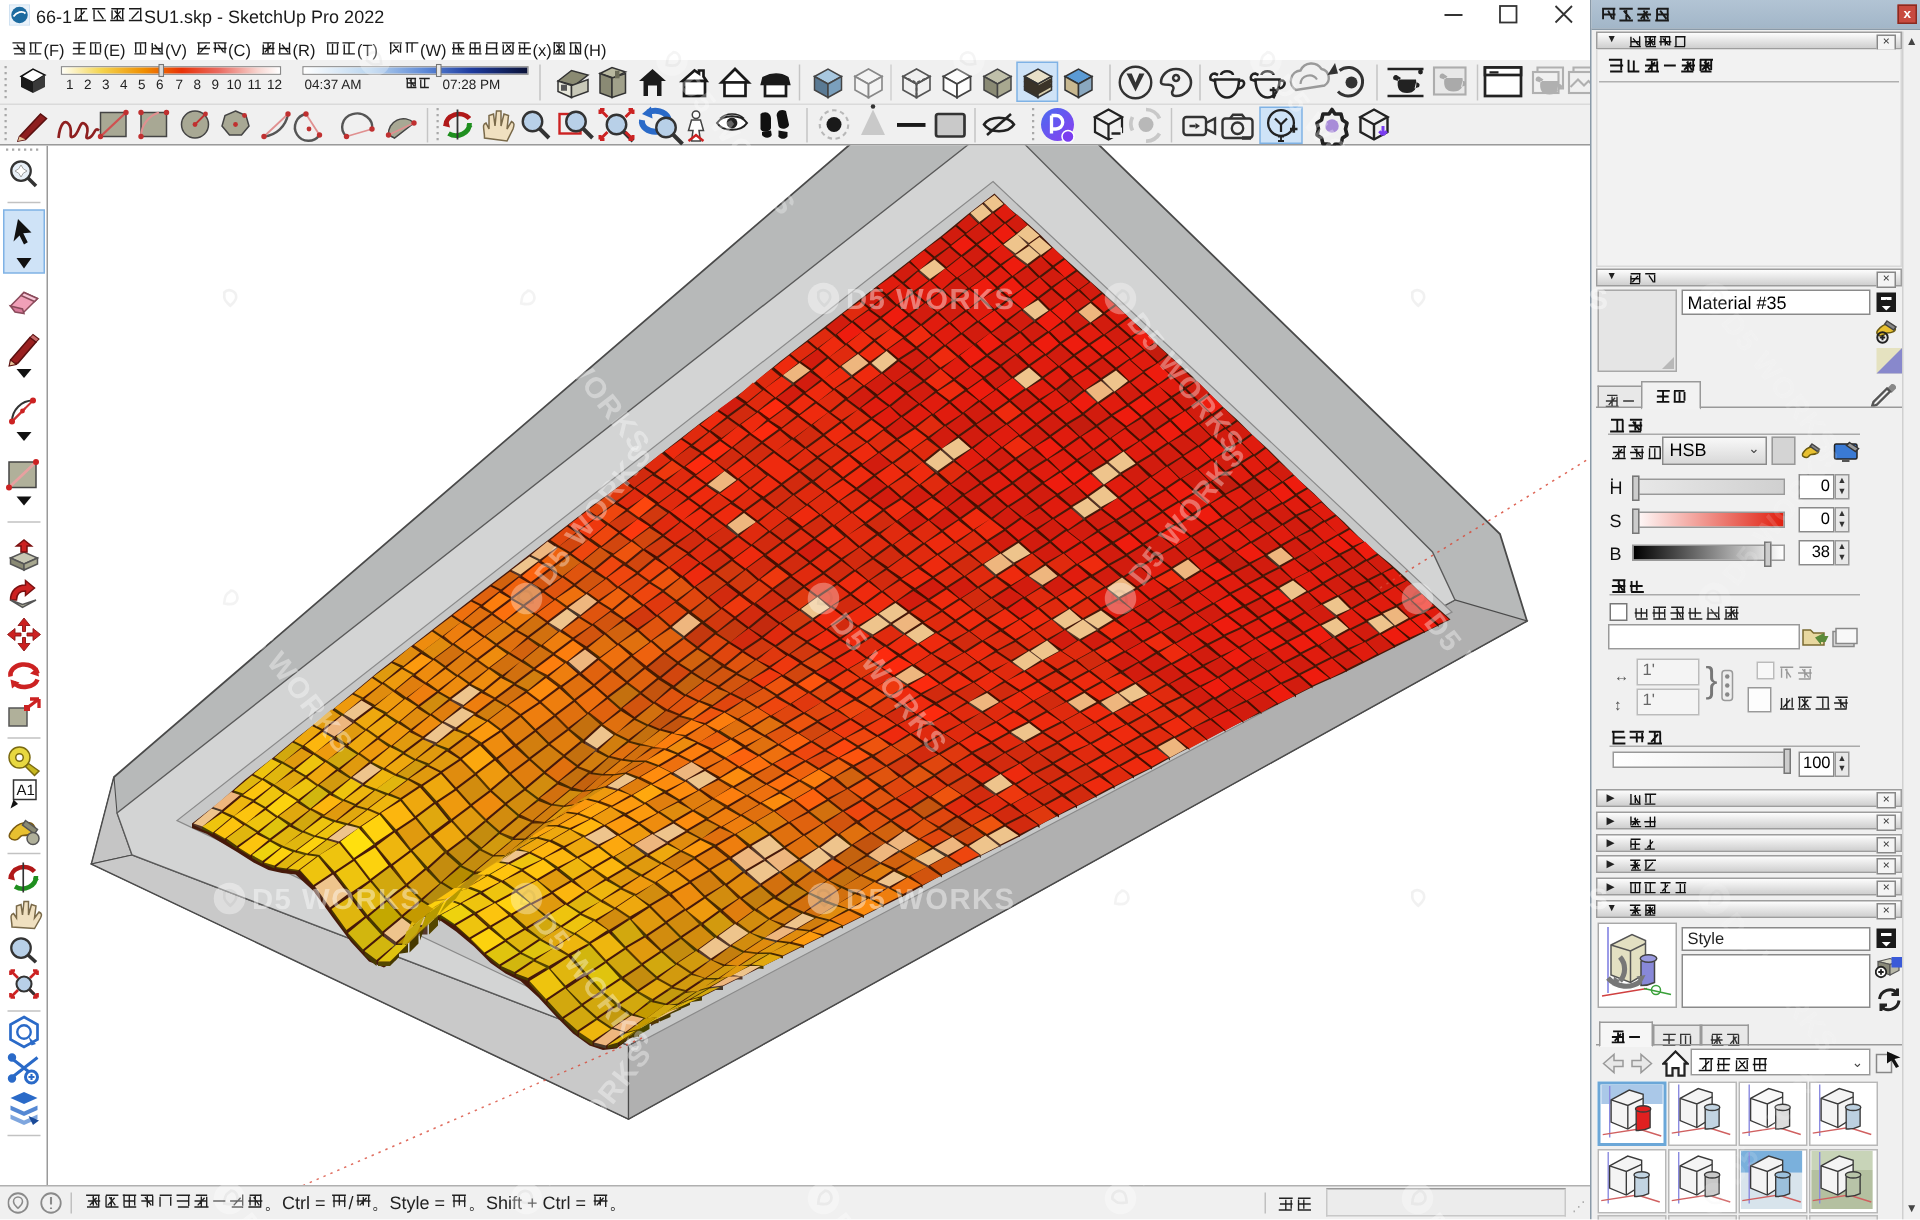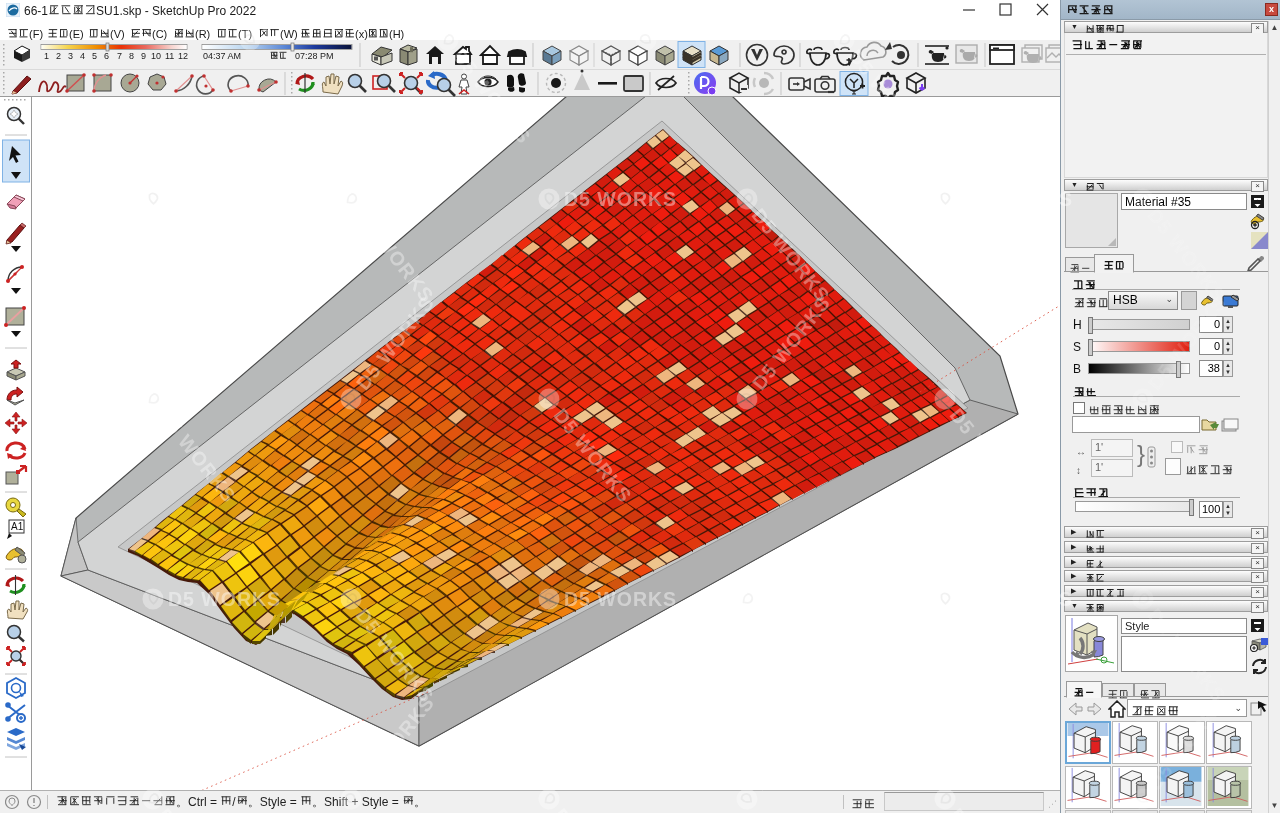--- a/index.html
+++ b/index.html
@@ -980,21 +980,21 @@
       </svg>
       <div style="position:absolute;left:47px;top:4px;width:1px;height:14px;background:#c0c0c0"></div>
       <div style="position:absolute;left:56px;top:3px;font-size:12px;color:#222;white-space:nowrap"><svg width="120" height="14" style="vertical-align:-2px" viewBox="0 0 120 14">
           <path d="M1.4 2.8L10.5 2.8M2.6 6.7L10.8 6.7M2.0 10.7L10.2 10.7M6.2 2.4L6.2 9.8M9.8 3.2L9.8 10.9M5.8 4.1L8.9 9.6M8.4 4.5L3.8 9.6M14.6 2.8L22.9 2.8M14.6 10.7L23.0 10.7M14.7 3.2L14.7 10.9M18.2 4.0L18.2 10.2M16.9 4.1L20.9 9.6M20.4 4.5L15.8 9.6M25.8 2.8L34.8 2.8M26.4 6.7L33.8 6.7M26.4 10.7L34.8 10.7M26.7 2.2L26.7 10.1M30.2 2.8L30.2 10.2M33.8 2.7L33.8 9.6M37.9 2.8L46.1 2.8M38.2 6.7L45.8 6.7M42.2 2.8L42.2 10.9M45.8 3.4L45.8 9.8M40.6 4.1L44.9 9.6M50.5 2.8L58.5 2.8M50.7 3.8L50.7 10.5M57.8 3.8L57.8 9.8M61.7 2.8L70.7 2.8M61.9 6.7L70.1 6.7M62.6 10.7L69.9 10.7M69.8 3.2L69.8 10.0M74.6 2.8L82.1 2.8M73.7 6.7L81.9 6.7M73.6 10.7L83.0 10.7M78.2 3.6L78.2 10.7M81.8 3.8L81.8 10.6M80.4 4.5L75.8 9.6M86.3 6.7L94.2 6.7M97.4 6.7L106.1 6.7M98.5 10.7L106.1 10.7M105.8 2.4L105.8 9.8M104.4 4.5L99.8 9.6M110.4 2.8L118.3 2.8M109.6 6.7L118.9 6.7M109.6 10.7L118.2 10.7M110.7 3.7L110.7 9.7M114.2 3.0L114.2 9.8M117.8 2.2L117.8 10.1M113.1 4.1L116.9 9.6" stroke="#222" stroke-width="0.92" fill="none"></path>
         </svg><span>。Ctrl = </span><svg width="12" height="14" style="vertical-align:-2px" viewBox="0 0 12 14">
           <path d="M1.4 2.8L10.6 2.8M1.9 6.7L10.4 6.7M2.7 2.5L2.7 10.9M6.2 2.5L6.2 9.6M9.8 3.5L9.8 10.7" stroke="#222" stroke-width="0.92" fill="none"></path>
         </svg><span>/</span><svg width="12" height="14" style="vertical-align:-2px" viewBox="0 0 12 14">
           <path d="M1.9 2.8L10.8 2.8M1.8 6.7L11.0 6.7M2.7 3.5L2.7 9.7M6.2 4.0L6.2 9.6M9.8 3.2L9.8 10.7M8.4 4.5L3.8 9.6" stroke="#222" stroke-width="0.92" fill="none"></path>
         </svg><span>。Style = </span><svg width="12" height="14" style="vertical-align:-2px" viewBox="0 0 12 14">
           <path d="M1.4 2.8L10.6 2.8M1.9 6.7L10.4 6.7M2.7 2.5L2.7 10.9M6.2 2.5L6.2 9.6M9.8 3.5L9.8 10.7" stroke="#222" stroke-width="0.92" fill="none"></path>
-        </svg><span>。Shift + Style = </span><svg width="12" height="14" style="vertical-align:-2px" viewBox="0 0 12 14">
+        </svg><span>。Shift + Ctrl = </span><svg width="12" height="14" style="vertical-align:-2px" viewBox="0 0 12 14">
           <path d="M1.9 2.8L10.8 2.8M1.8 6.7L11.0 6.7M2.7 3.5L2.7 9.7M6.2 4.0L6.2 9.6M9.8 3.2L9.8 10.7M8.4 4.5L3.8 9.6" stroke="#222" stroke-width="0.92" fill="none"></path>
         </svg><span>。</span></div>
       <div style="position:absolute;left:843px;top:4px;width:1px;height:14px;background:#c0c0c0"></div>
       <div style="position:absolute;left:851px;top:4px"><svg width="24" height="14" style="vertical-align:-2px" viewBox="0 0 24 14">
           <path d="M1.7 2.8L10.8 2.8M2.3 6.7L10.7 6.7M1.5 10.7L10.2 10.7M6.2 3.9L6.2 10.5M9.8 3.8L9.8 9.9M14.3 2.8L22.7 2.8M14.3 6.7L22.8 6.7M14.2 10.7L23.0 10.7M14.7 3.7L14.7 10.7M18.2 3.6L18.2 9.9" stroke="#222" stroke-width="0.92" fill="none"></path>
         </svg></div>
       <div style="position:absolute;left:884px;top:1px;width:160px;height:19px;background:#ececec;border:1px solid #c8c8c8;border-top:1px solid #999;box-sizing:border-box"></div>
       <div style="position:absolute;left:1048px;top:8px;color:#aaa;font-size:9px">⋰</div>
     </div>
     <svg width="1280" height="813" viewBox="0 0 1280 813" style="position:absolute;left:0;top:0;z-index:60;pointer-events:none">

